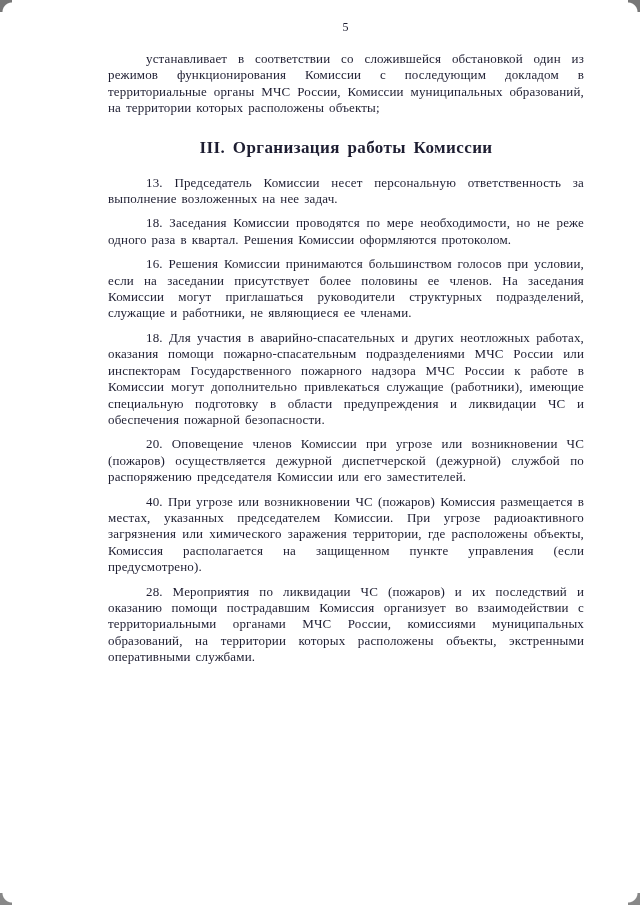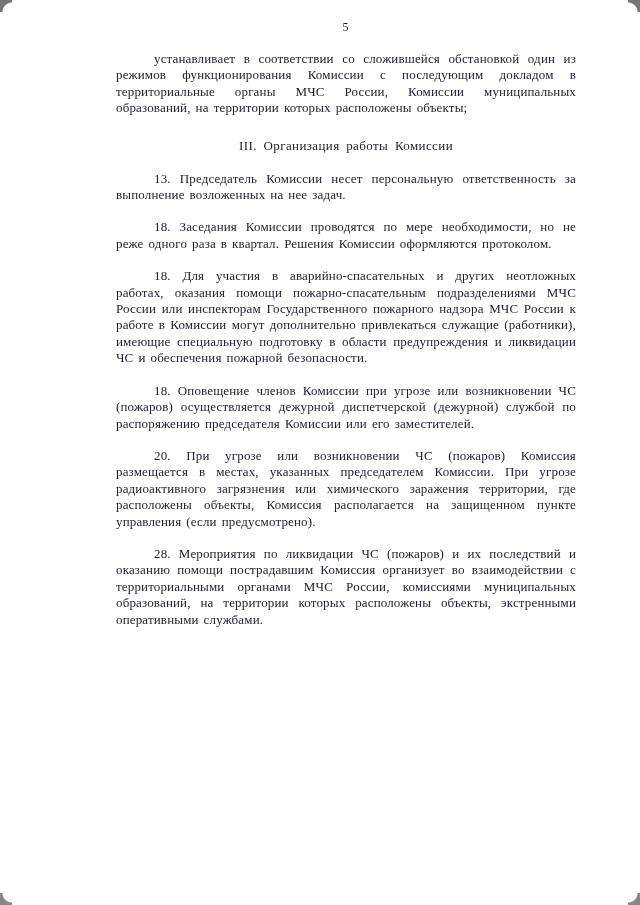--- a/index.html
+++ b/index.html
@@ -22,32 +22,32 @@
     box-sizing: border-box;
     background: #fff;
   }
   .pagenum {
     text-align: center;
     font-size: 12px;
     margin-bottom: 16px;
     letter-spacing: 1px;
   }
   .para {
-    margin: 16px;
+    margin: 8px;
     text-align: justify;
     text-indent: 38px;
     font-size: 13px;
     line-height: 16.4px;
     letter-spacing: 0.15px;
     word-spacing: 1.6px;
   }
   .heading {
     text-align: center;
-    font-size: 13px;
-    font-weight: normal;
+    font-size: 17px;
+    font-weight: bold;
     margin: 21px 0 17px 0;
     letter-spacing: 0.4px;
     word-spacing: 3px;
   }
   
   .corner {
     position: absolute;
     width: 12px;
     height: 12px;
     pointer-events: none;
@@ -62,22 +62,23 @@
 
 <div class="page">
   <div class="pagenum">5</div>
 
   <p class="para">устанавливает в соответствии со сложившейся обстановкой один из режимов функционирования Комиссии с последующим докладом в территориальные органы МЧС России, Комиссии муниципальных образований, на территории которых расположены объекты;</p>
 
   <h3 class="heading">III. Организация работы Комиссии</h3>
 
   <p class="para">13. Председатель Комиссии несет персональную ответственность за выполнение возложенных на нее задач.</p>
   <p class="para">18. Заседания Комиссии проводятся по мере необходимости, но не реже одного раза в квартал. Решения Комиссии оформляются протоколом.</p>
+  <p class="para">16. Решения Комиссии принимаются большинством голосов при условии, если на заседании присутствует более половины ее членов. На заседания Комиссии могут приглашаться руководители структурных подразделений, служащие и работники, не являющиеся ее членами.</p>
   <p class="para">18. Для участия в аварийно-спасательных и других неотложных работах, оказания помощи пожарно-спасательным подразделениями МЧС России или инспекторам Государственного пожарного надзора МЧС России к работе в Комиссии могут дополнительно привлекаться служащие (работники), имеющие специальную подготовку в области предупреждения и ликвидации ЧС и обеспечения пожарной безопасности.</p>
-  <p class="para">18. Оповещение членов Комиссии при угрозе или возникновении ЧС (пожаров) осуществляется дежурной диспетчерской (дежурной) службой по распоряжению председателя Комиссии или его заместителей.</p>
-  <p class="para">20. При угрозе или возникновении ЧС (пожаров) Комиссия размещается в местах, указанных председателем Комиссии. При угрозе радиоактивного загрязнения или химического заражения территории, где расположены объекты, Комиссия располагается на защищенном пункте управления (если предусмотрено).</p>
+  <p class="para">20. Оповещение членов Комиссии при угрозе или возникновении ЧС (пожаров) осуществляется дежурной диспетчерской (дежурной) службой по распоряжению председателя Комиссии или его заместителей.</p>
+  <p class="para">40. При угрозе или возникновении ЧС (пожаров) Комиссия размещается в местах, указанных председателем Комиссии. При угрозе радиоактивного загрязнения или химического заражения территории, где расположены объекты, Комиссия располагается на защищенном пункте управления (если предусмотрено).</p>
   <p class="para">28. Мероприятия по ликвидации ЧС (пожаров) и их последствий и оказанию помощи пострадавшим Комиссия организует во взаимодействии с территориальными органами МЧС России, комиссиями муниципальных образований, на территории которых расположены объекты, экстренными оперативными службами.</p>
 </div>
 
 <div class="corner tl"></div>
 <div class="corner tr"></div>
 <div class="corner bl"></div>
 <div class="corner br"></div>
 
 </body></html>

